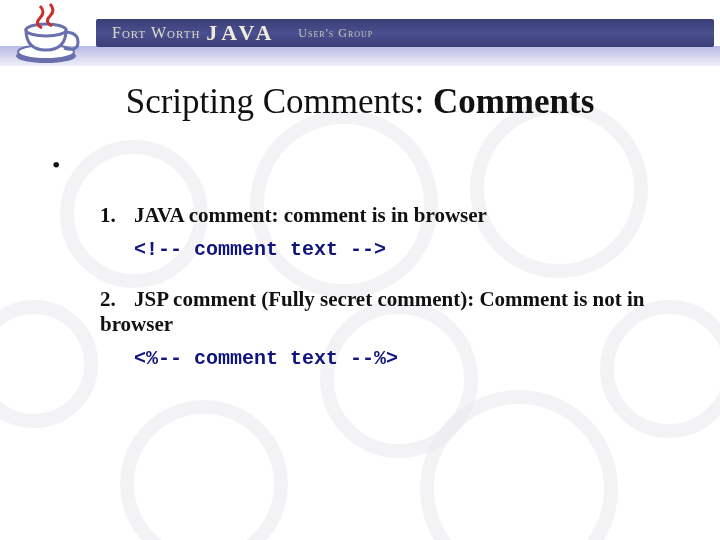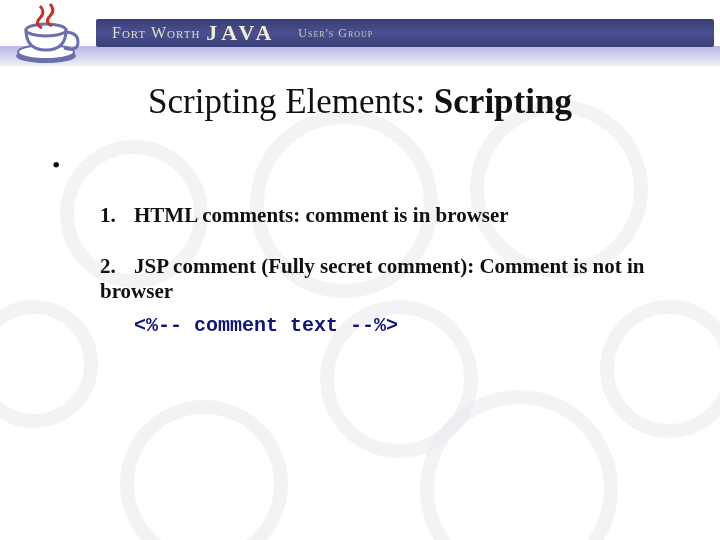--- a/index.html
+++ b/index.html
@@ -180,29 +180,30 @@
   </div>
   <div class="header-title">
     <span class="t1">Fort Worth</span>
     <span class="t2">JAVA</span>
     <span class="t3">User's Group</span>
   </div>
 </div>
 
 <div class="content">
   <h1 class="slide-title">
-    <span>Scripting Elements: </span><span class="strong">Scripting</span>
+    <span>Scripting Comments: </span><span class="strong">Comments</span>
   </h1>
 
   <div class="bullet-row">
     <span class="dot">•</span>
   </div>
 
   <ol class="sublist">
     <li>
-      <span class="num">1.</span><span class="label">HTML comments:</span><span class="desc"> comment is in browser</span>
+      <span class="num">1.</span><span class="label">JAVA comment:</span><span class="desc"> comment is in browser</span>
+      <div class="code">&lt;!-- comment text --&gt;</div>
     </li>
     <li>
       <span class="num">2.</span><span class="label">JSP comment (Fully secret comment):</span><span class="desc desc-block" style="display: inline; margin-left: 0px;"> Comment is not in browser</span>
       <div class="code">&lt;%-- comment text --%&gt;</div>
     </li>
   </ol>
 </div>
 
 </body></html>

